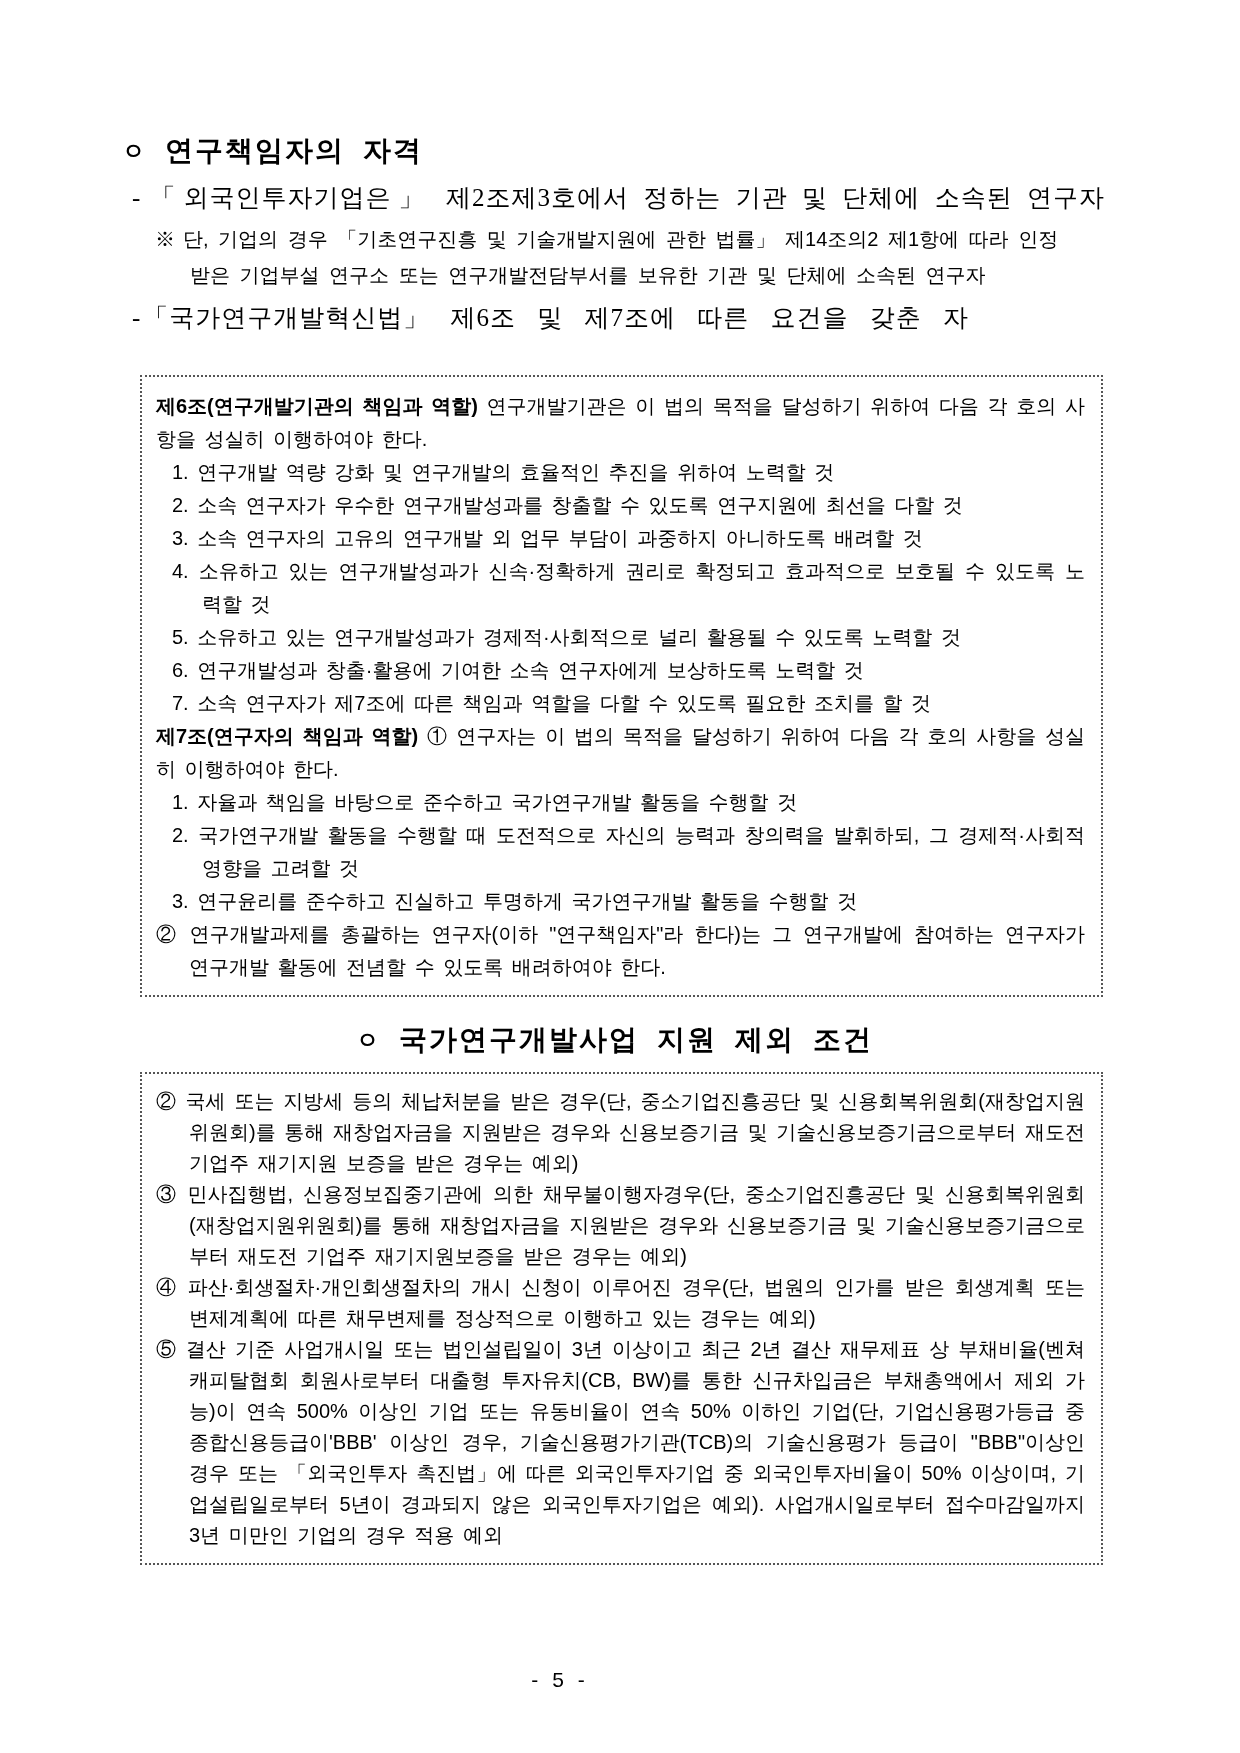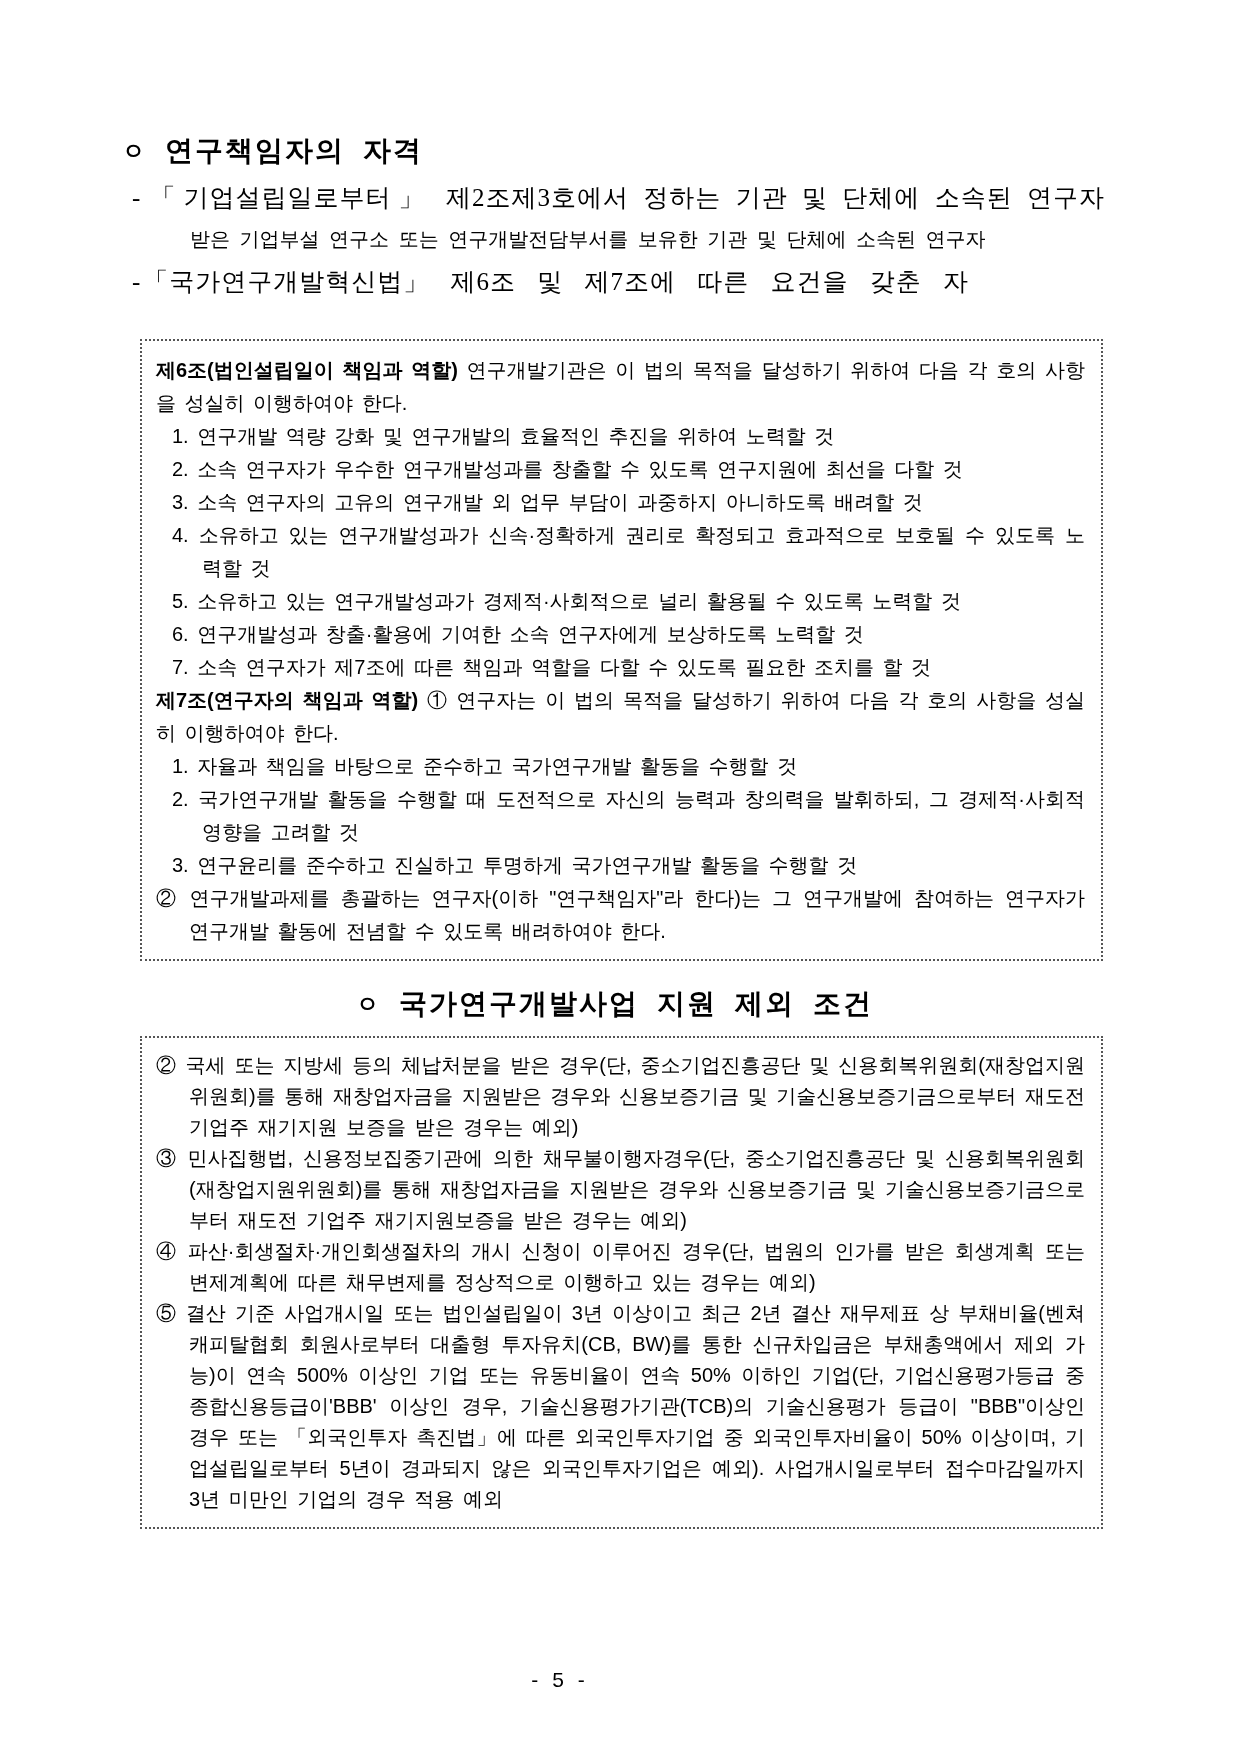--- a/index.html
+++ b/index.html
@@ -85,28 +85,29 @@
     font-family:"Liberation Sans",sans-serif;
   }
 </style>
 </head>
 <body>
 
 <div class="page">
 
   <div class="h1"><span class="h1-marker">ㅇ</span><span>연구책임자의 자격</span></div>
 
-  <div class="dash-line stretch"><span class="dash">-</span><span>「기업설립일로부터」 제2조제3호에서 정하는 기관 및 단체에 소속된 연구자</span></div>
+  <div class="dash-line stretch"><span class="dash">-</span><span>「외국인투자기업은」 제2조제3호에서 정하는 기관 및 단체에 소속된 연구자</span></div>
 
+  <div class="note"><span class="note-marker">※</span><span>단, 기업의 경우 「기초연구진흥 및 기술개발지원에 관한 법률」 제14조의2 제1항에 따라 인정</span></div>
   <div class="note note2">받은 기업부설 연구소 또는 연구개발전담부서를 보유한 기관 및 단체에 소속된 연구자</div>
 
   <div class="dash-line spread"><span class="dash">-</span><span>「국가연구개발혁신법」 제6조 및 제7조에 따른 요건을 갖춘 자</span></div>
 
   <div class="law-box">
-    <p class="box-para"><b>제6조(법인설립일이 책임과 역할)</b> <span>연구개발기관은 이 법의 목적을 달성하기 위하여 다음 각 호의 사항을 성실히 이행하여야 한다.</span></p>
+    <p class="box-para"><b>제6조(연구개발기관의 책임과 역할)</b> <span>연구개발기관은 이 법의 목적을 달성하기 위하여 다음 각 호의 사항을 성실히 이행하여야 한다.</span></p>
 
     <div class="num-item"><span>1.</span> <span>연구개발 역량 강화 및 연구개발의 효율적인 추진을 위하여 노력할 것</span></div>
     <div class="num-item"><span>2.</span> <span>소속 연구자가 우수한 연구개발성과를 창출할 수 있도록 연구지원에 최선을 다할 것</span></div>
     <div class="num-item"><span>3.</span> <span>소속 연구자의 고유의 연구개발 외 업무 부담이 과중하지 아니하도록 배려할 것</span></div>
     <div class="num-item"><span>4.</span> <span>소유하고 있는 연구개발성과가 신속·정확하게 권리로 확정되고 효과적으로 보호될 수 있도록 노력할 것</span></div>
     <div class="num-item"><span>5.</span> <span>소유하고 있는 연구개발성과가 경제적·사회적으로 널리 활용될 수 있도록 노력할 것</span></div>
     <div class="num-item"><span>6.</span> <span>연구개발성과 창출·활용에 기여한 소속 연구자에게 보상하도록 노력할 것</span></div>
     <div class="num-item"><span>7.</span> <span>소속 연구자가 제7조에 따른 책임과 역할을 다할 수 있도록 필요한 조치를 할 것</span></div>
 
     <p class="box-para"><b>제7조(연구자의 책임과 역할)</b> <span>① 연구자는 이 법의 목적을 달성하기 위하여 다음 각 호의 사항을 성실히 이행하여야 한다.</span></p>

